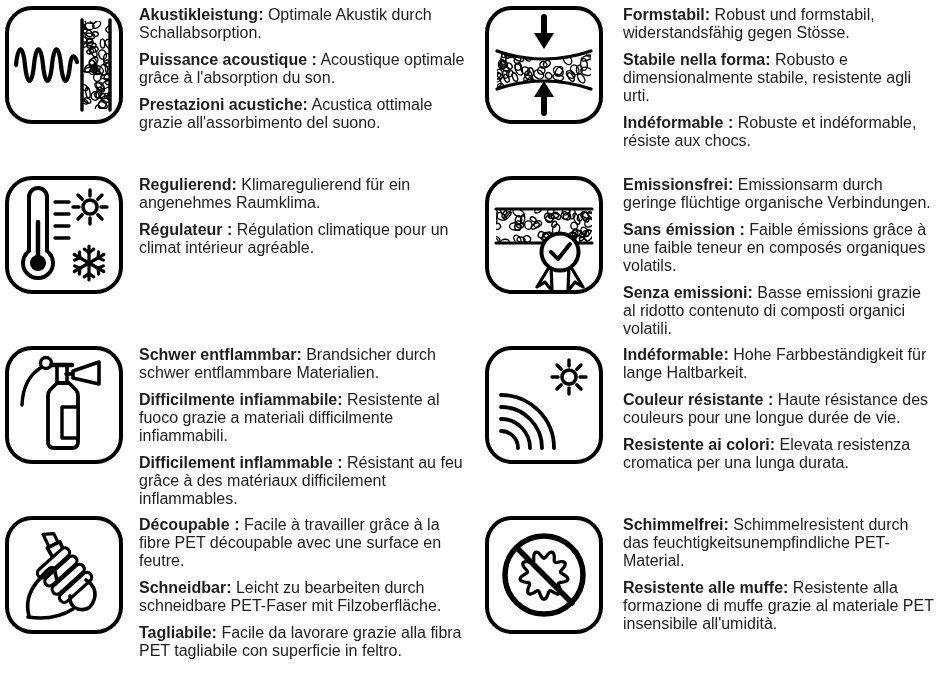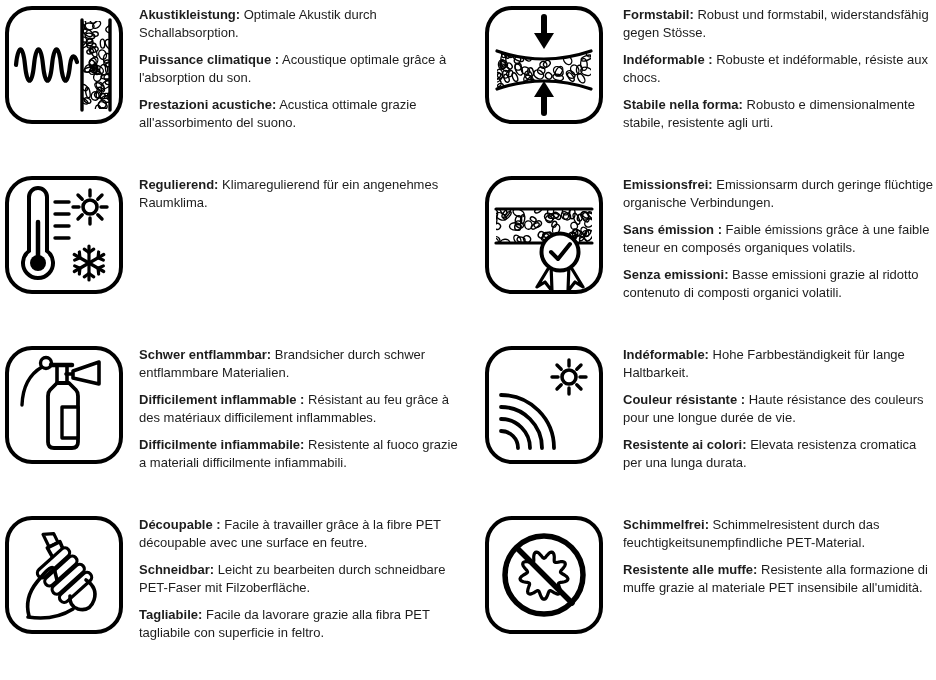--- a/index.html
+++ b/index.html
@@ -6,21 +6,21 @@
   body{width:936px;height:680px;overflow:hidden;
        font-family:"Liberation Sans",sans-serif;color:#1d1d1d;}
   .grid{display:grid;grid-template-columns:468px 468px;grid-template-rows:repeat(4,170px);}
   .cell{display:flex;align-items:flex-start;box-sizing:border-box;padding:6px 0 0 5px;}
   .cell:nth-child(even){padding-left:17px;}
   .icon-box{width:110px;height:110px;border:4px solid #000;border-radius:27px;
             flex:0 0 auto;background:#fff;overflow:hidden;}
   .icon-box svg{display:block;width:110px;height:110px;}
   .texts{margin-left:16px;width:338px;padding-top:0;}
   .cell:nth-child(even) .texts{margin-left:20px;width:318px;}
-  .texts p{margin:0 0 9px 0;font-size:13px;line-height:18px;}
+  .texts p{margin:0 0 9px 0;font-size:16px;line-height:18px;}
   .texts b{font-weight:700;}
   svg line,svg path,svg polyline,svg circle,svg rect,svg ellipse{vector-effect:none;}
 </style>
 </head>
 <body>
 
 <div class="grid">
 
   <section class="cell">
     <div class="icon-box">
@@ -92,21 +92,21 @@
             <ellipse cx="100.35976338200271" cy="34.49763143714517" rx="5.5" ry="3.3" transform="rotate(58 100.4 34.5)" fill="none" stroke="#000" stroke-width="1.4"></ellipse>
             <ellipse cx="73.22230849927291" cy="18.03327127499506" rx="6.0" ry="3.4" transform="rotate(46 73.2 18.0)" fill="none" stroke="#000" stroke-width="1.4"></ellipse>
             <ellipse cx="87.6099134106189" cy="14.654803652781993" rx="4.5" ry="2.9" transform="rotate(140 87.6 14.7)" fill="none" stroke="#000" stroke-width="1.4"></ellipse>
             <ellipse cx="75.51718318928033" cy="77.66849755123258" rx="3.5" ry="2.5" transform="rotate(37 75.5 77.7)" fill="none" stroke="#000" stroke-width="1.4"></ellipse>
           </g>
         <path d="M7 55 C9 34 14 34 16 55 C18 76 23 76 25 55 C27 34 32 34 34 55 C36 76 41 76 43 55 C45 34 50 34 52 55 C54 76 59 76 61 55 C62.5 43 66 45 68 52" stroke-width="4.2"></path>
       </svg>
     </div>
     <div class="texts">
       <p><b>Akustikleistung:</b> <span>Optimale Akustik durch Schallabsorption.</span></p>
-      <p><b>Puissance climatique :</b> <span>Acoustique optimale grâce à l'absorption du son.</span></p>
+      <p><b>Puissance acoustique :</b> <span>Acoustique optimale grâce à l'absorption du son.</span></p>
       <p><b>Prestazioni acustiche:</b> <span>Acustica ottimale grazie all'assorbimento del suono.</span></p>
     </div>
   </section>
 
   <section class="cell">
     <div class="icon-box">
       <svg viewBox="0 0 110 110" stroke="#000" fill="none" stroke-linecap="round">
         <defs>
             <clipPath id="clipB">
               <path d="M8 41 Q55 57 102 41 L102 79 Q55 63 8 79 Z"></path>
@@ -175,22 +175,22 @@
         <path d="M8 41 Q55 57 102 41" stroke-width="3.2"></path>
         <path d="M8 79 Q55 63 102 79" stroke-width="3.2"></path>
         <line x1="55" y1="7" x2="55" y2="25" stroke-width="6"></line>
         <polygon points="45,23 65,23 55,39" fill="#000" stroke="none"></polygon>
         <line x1="55" y1="103" x2="55" y2="85" stroke-width="6"></line>
         <polygon points="45,87 65,87 55,71" fill="#000" stroke="none"></polygon>
       </svg>
     </div>
     <div class="texts">
       <p><b>Formstabil:</b> <span>Robust und formstabil, widerstandsfähig gegen Stösse.</span></p>
+      <p><b>Stabile nella forma:</b> <span>Robusto e dimensionalmente stabile, resistente agli urti.</span></p>
       <p><b>Indéformable :</b> <span>Robuste et indéformable, résiste aux chocs.</span></p>
-      <p><b>Stabile nella forma:</b> <span>Robusto e dimensionalmente stabile, resistente agli urti.</span></p>
     </div>
   </section>
 
   <section class="cell">
     <div class="icon-box">
       <svg viewBox="0 0 110 110" stroke="#000" fill="none" stroke-linecap="round">
         <path d="M20 17 A9 9 0 0 1 38 17 L38 71 A15 15 0 1 1 20 71 Z" fill="#fff" stroke-width="4"></path>
         <line x1="29" y1="42" x2="29" y2="78" stroke-width="4.5"></line>
         <circle cx="29" cy="83" r="8" fill="#000" stroke="none"></circle>
         <line x1="46" y1="22" x2="60" y2="22" stroke-width="3.4"></line>
@@ -225,20 +225,21 @@
             <line x1="89.12790775588797" y1="77.72999999999999" x2="94.36619842032522" y2="80.17309453662143" stroke="#000" stroke-width="3.2" stroke-linecap="round"></line>
             <line x1="89.12790775588797" y1="77.72999999999999" x2="89.63127115554545" y2="71.97195994387974" stroke="#000" stroke-width="3.2" stroke-linecap="round"></line>
             <line x1="80" y1="83" x2="94.72243186433546" y2="91.5" stroke="#000" stroke-width="3.2" stroke-linecap="round"></line>
             <line x1="89.12790775588797" y1="88.27" x2="89.63127115554545" y2="94.02804005612025" stroke="#000" stroke-width="3.2" stroke-linecap="round"></line>
             <line x1="89.12790775588797" y1="88.27" x2="94.36619842032522" y2="85.82690546337855" stroke="#000" stroke-width="3.2" stroke-linecap="round"></line>
           </g>
       </svg>
     </div>
     <div class="texts">
       <p><b>Regulierend:</b> <span>Klimaregulierend für ein angenehmes Raumklima.</span></p>
+      <p><b>Régulateur :</b> <span>Régulation climatique pour un climat intérieur agréable.</span></p>
     </div>
   </section>
 
   <section class="cell">
     <div class="icon-box">
       <svg viewBox="0 0 110 110" stroke="#000" fill="none" stroke-linecap="round" stroke-linejoin="round">
         <defs>
             <clipPath id="clipC">
               <rect x="7" y="30" width="96" height="32"></rect>
             </clipPath>
@@ -331,22 +332,22 @@
         <path d="M64 21 L90 12 L90 34 L64 28 Z" fill="#fff" stroke-width="3.6"></path>
         <line x1="42" y1="15" x2="63" y2="15" stroke-width="4.5"></line>
         <line x1="48" y1="15" x2="48" y2="33" stroke-width="3.6"></line>
         <line x1="58" y1="15" x2="58" y2="33" stroke-width="3.6"></line>
         <path d="M48 33 L41 40 Q39 42 39 46 L39 92 Q39 98 45 98 L63 98 Q69 98 69 92 L69 46 Q69 42 67 40 L60 33 Z" fill="#fff" stroke-width="3.8"></path>
         <rect x="53" y="57" width="16" height="31" fill="#fff" stroke-width="3.4"></rect>
       </svg>
     </div>
     <div class="texts">
       <p><b>Schwer entflammbar:</b> <span>Brandsicher durch schwer entflammbare Materialien.</span></p>
+      <p><b>Difficilmente infiammabile:</b> <span>Resistente al fuoco grazie a materiali difficilmente infiammabili.</span></p>
       <p><b>Difficilement inflammable :</b> <span>Résistant au feu grâce à des matériaux difficilement inflammables.</span></p>
-      <p><b>Difficilmente infiammabile:</b> <span>Resistente al fuoco grazie a materiali difficilmente infiammabili.</span></p>
     </div>
   </section>
 
   <section class="cell">
     <div class="icon-box">
       <svg viewBox="0 0 110 110" stroke="#000" fill="none" stroke-linecap="round">
         <path d="M12 45 A53 53 0 0 1 65 98" stroke-width="3.8"></path>
         <path d="M12 57 A41 41 0 0 1 53 98" stroke-width="3.8"></path>
         <path d="M12 69 A29 29 0 0 1 41 98" stroke-width="3.8"></path>
         <path d="M12 81 A17 17 0 0 1 29 98" stroke-width="3.8"></path>

